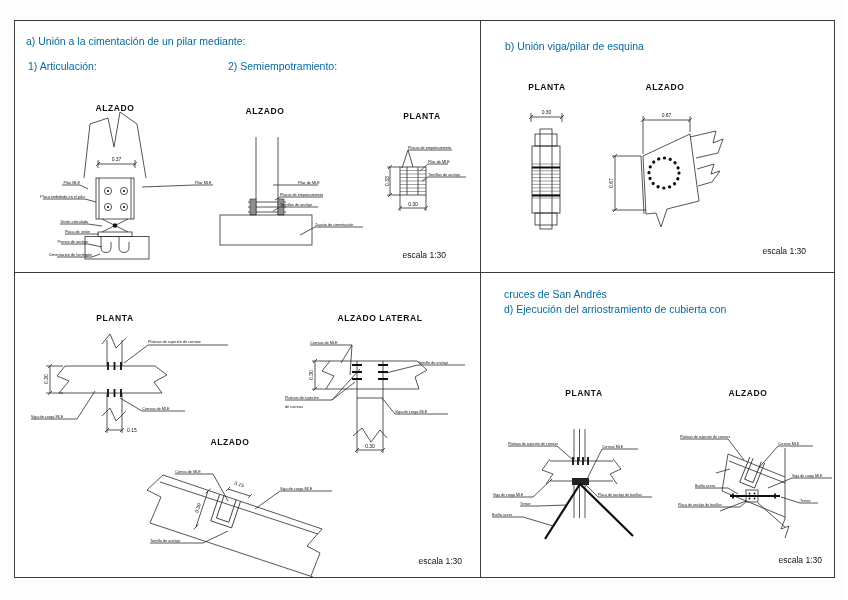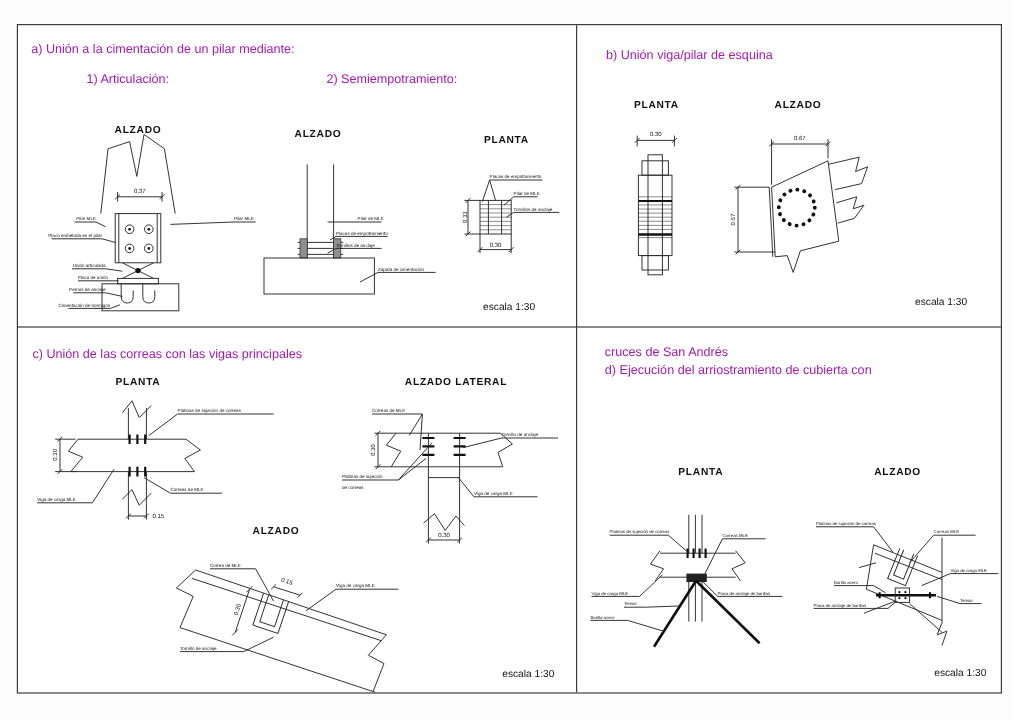--- a/index.html
+++ b/index.html
@@ -1,28 +1,28 @@
 <!DOCTYPE html>
 <html><head>
 <meta charset="utf-8">
 <style>
   html,body{margin:0;padding:0;background:#fff;}
   .page{position:relative;width:844px;height:600px;background:#fdfdfd;overflow:hidden;
-        font-family:"Liberation Sans",sans-serif;color:#a21caf;}
+        font-family:"Liberation Sans",sans-serif;color:#0369a1;}
   .frame{position:absolute;left:14px;top:20px;width:819px;height:556px;border:1.4px solid #3c3c3c;background:#fff;}
   .divv{position:absolute;left:465px;top:0;width:1.2px;height:100%;background:#3c3c3c;}
   .divh{position:absolute;left:0;top:251px;width:100%;height:1.2px;background:#3c3c3c;}
   .panel{position:absolute;}
   .panel-a{left:0;top:0;width:465px;height:251px;}
   .panel-b{left:465px;top:0;width:354px;height:251px;text-align:right;}
   .panel-c{left:0;top:251px;width:465px;height:305px;}
   .panel-d{left:465px;top:251px;width:354px;height:305px;}
   .panel svg{position:absolute;left:0;top:0;}
   .ptitle{position:absolute;font-size:10.5px;line-height:14.5px;white-space:nowrap;}
-  .opt{position:absolute;font-size:10.5px;white-space:nowrap;margin-left:44px;}
+  .opt{position:absolute;font-size:10.5px;white-space:nowrap;}
   
   .ln{fill:none;stroke:#2b2b2b;stroke-width:0.8;}
   .thin{fill:none;stroke:#2b2b2b;stroke-width:0.45;}
   .thk{fill:none;stroke:#0f0f0f;stroke-width:1.8;}
   .thk2{fill:none;stroke:#0f0f0f;stroke-width:2.2;}
   .plate{fill:#8f8f8f;stroke:#2b2b2b;stroke-width:0.6;}
   text{fill:#101010;font-family:"Liberation Sans",sans-serif;}
   .lbl{font-size:3.8px;}
   .lbl2{font-size:3.6px;}
   .dim{font-size:5px;}
@@ -142,21 +142,20 @@
           <text class="dim" x="131" y="163.5" text-anchor="middle" transform="rotate(-90 131 162)">0.67</text>
           <path class="ln" d="M163,135 L166,193 M161,135 L164,193 M163,135 L210,113 M210,113 L219,180 M166,193 L176,192 L181,206 L187,188 L219,180"></path>
           <circle cx="184" cy="152" r="15" fill="none" stroke="#0f0f0f" stroke-width="3.2" stroke-dasharray="0.1 5.79" stroke-linecap="round"></circle>
           <path class="ln" d="M210,116 L236,110 M216,137 L238,132 M236,110 L233,122 L243,118 L238,132 M217,148 L234,143 M218,165 L232,161 M234,143 L231,153 L240,150 L232,161"></path>
         </g>
         <text class="esc" x="326" y="233" text-anchor="end">escala 1:30</text>
       </svg>
     </section>
 
     <section class="panel panel-c">
-      <div class="ptitle" style="left:12px;top:16px">c) Unión de las correas con las vigas principales</div>
       <svg width="465" height="305" viewBox="0 0 465 305">
 
         <g>
           <text class="vw" x="100" y="49" text-anchor="middle">PLANTA</text>
           <path class="ln" d="M50,94 L140,94 M44,121 L147,121 M50,94 L42,104 L54,109 L44,121 M140,94 L152,103 L139,110 L147,121"></path>
           <path class="ln" d="M92,68 L92,94 M107,68 L107,94 M92,121 L92,147 M107,121 L107,147 M87,72 L95,62 L101,76 L111,66 M87,144 L95,136 L101,149 L111,139"></path>
           <path class="thk" d="M93,90 L93,98 M99.5,90 L99.5,98 M106,90 L106,98 M93,117 L93,125 M99.5,117 L99.5,125 M106,117 L106,125"></path>
           <path class="ln" d="M48,94 L31,94 M48,121 L31,121 M35,94 L35,121 M33,96 L37,92 M33,123 L37,119"></path>
           <text class="dim" x="31" y="108.5" text-anchor="middle" transform="rotate(-90 31 107)">0.30</text>
           <path class="ln" d="M92,147 L92,161 M107,147 L107,161 M92,158 L107,158 M90,160 L94,156 M105,160 L109,156"></path>

